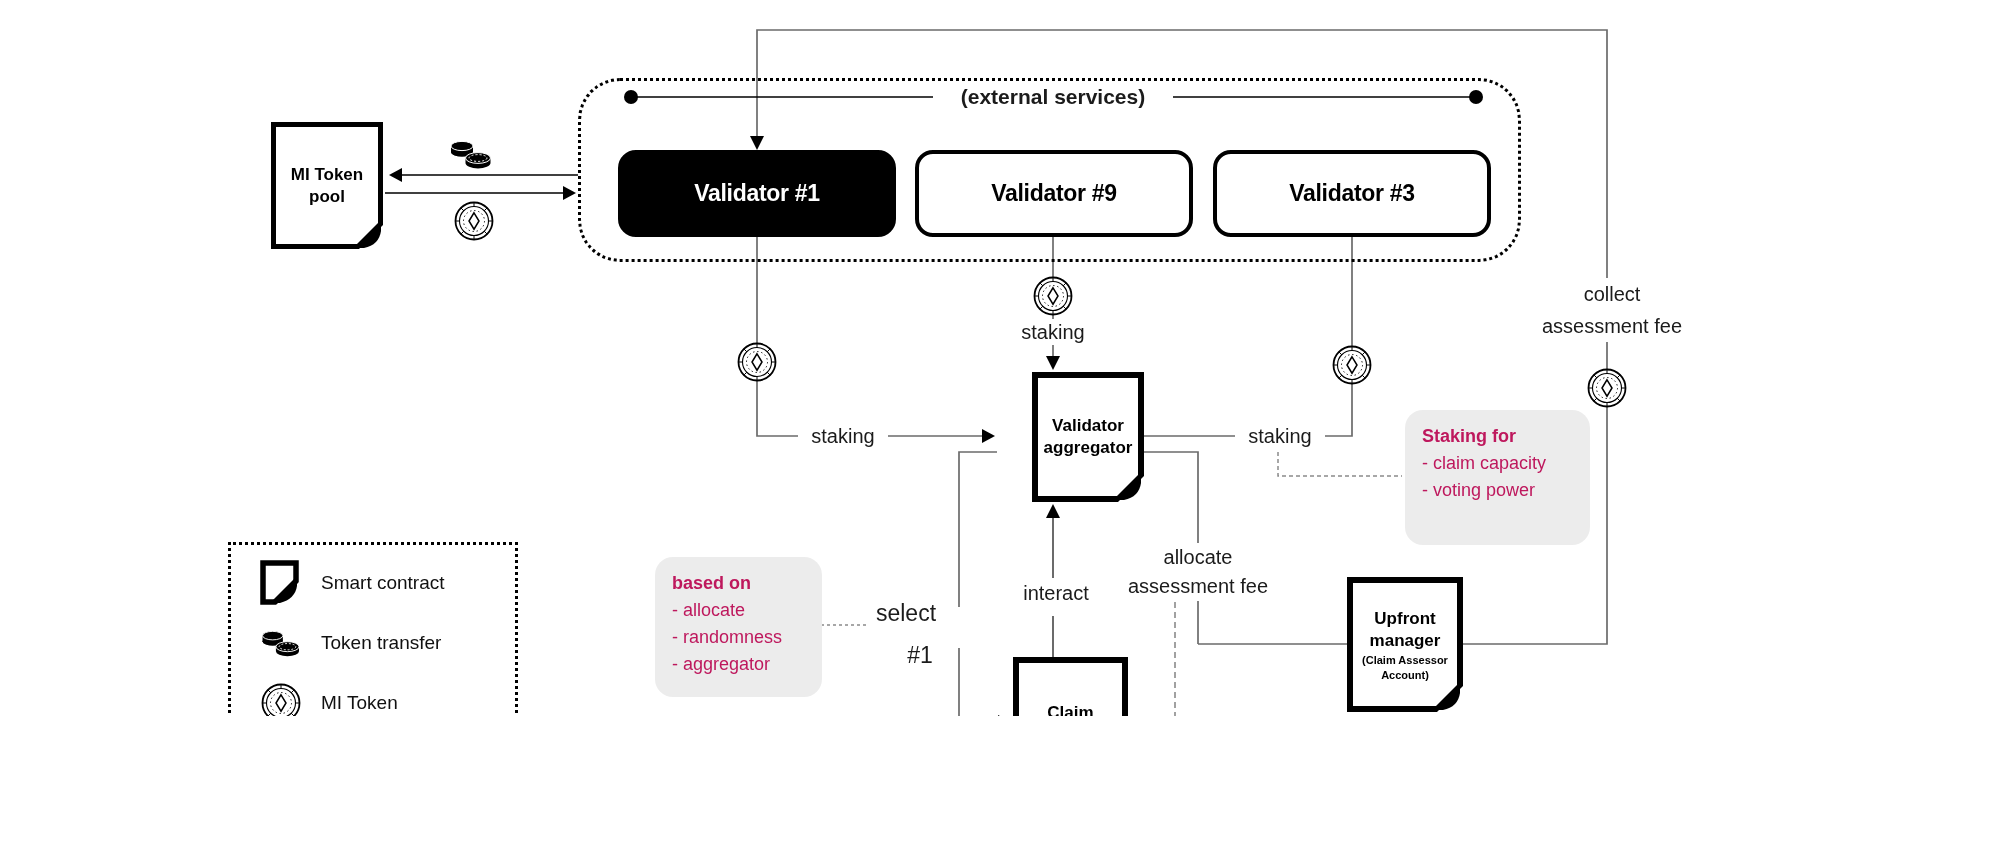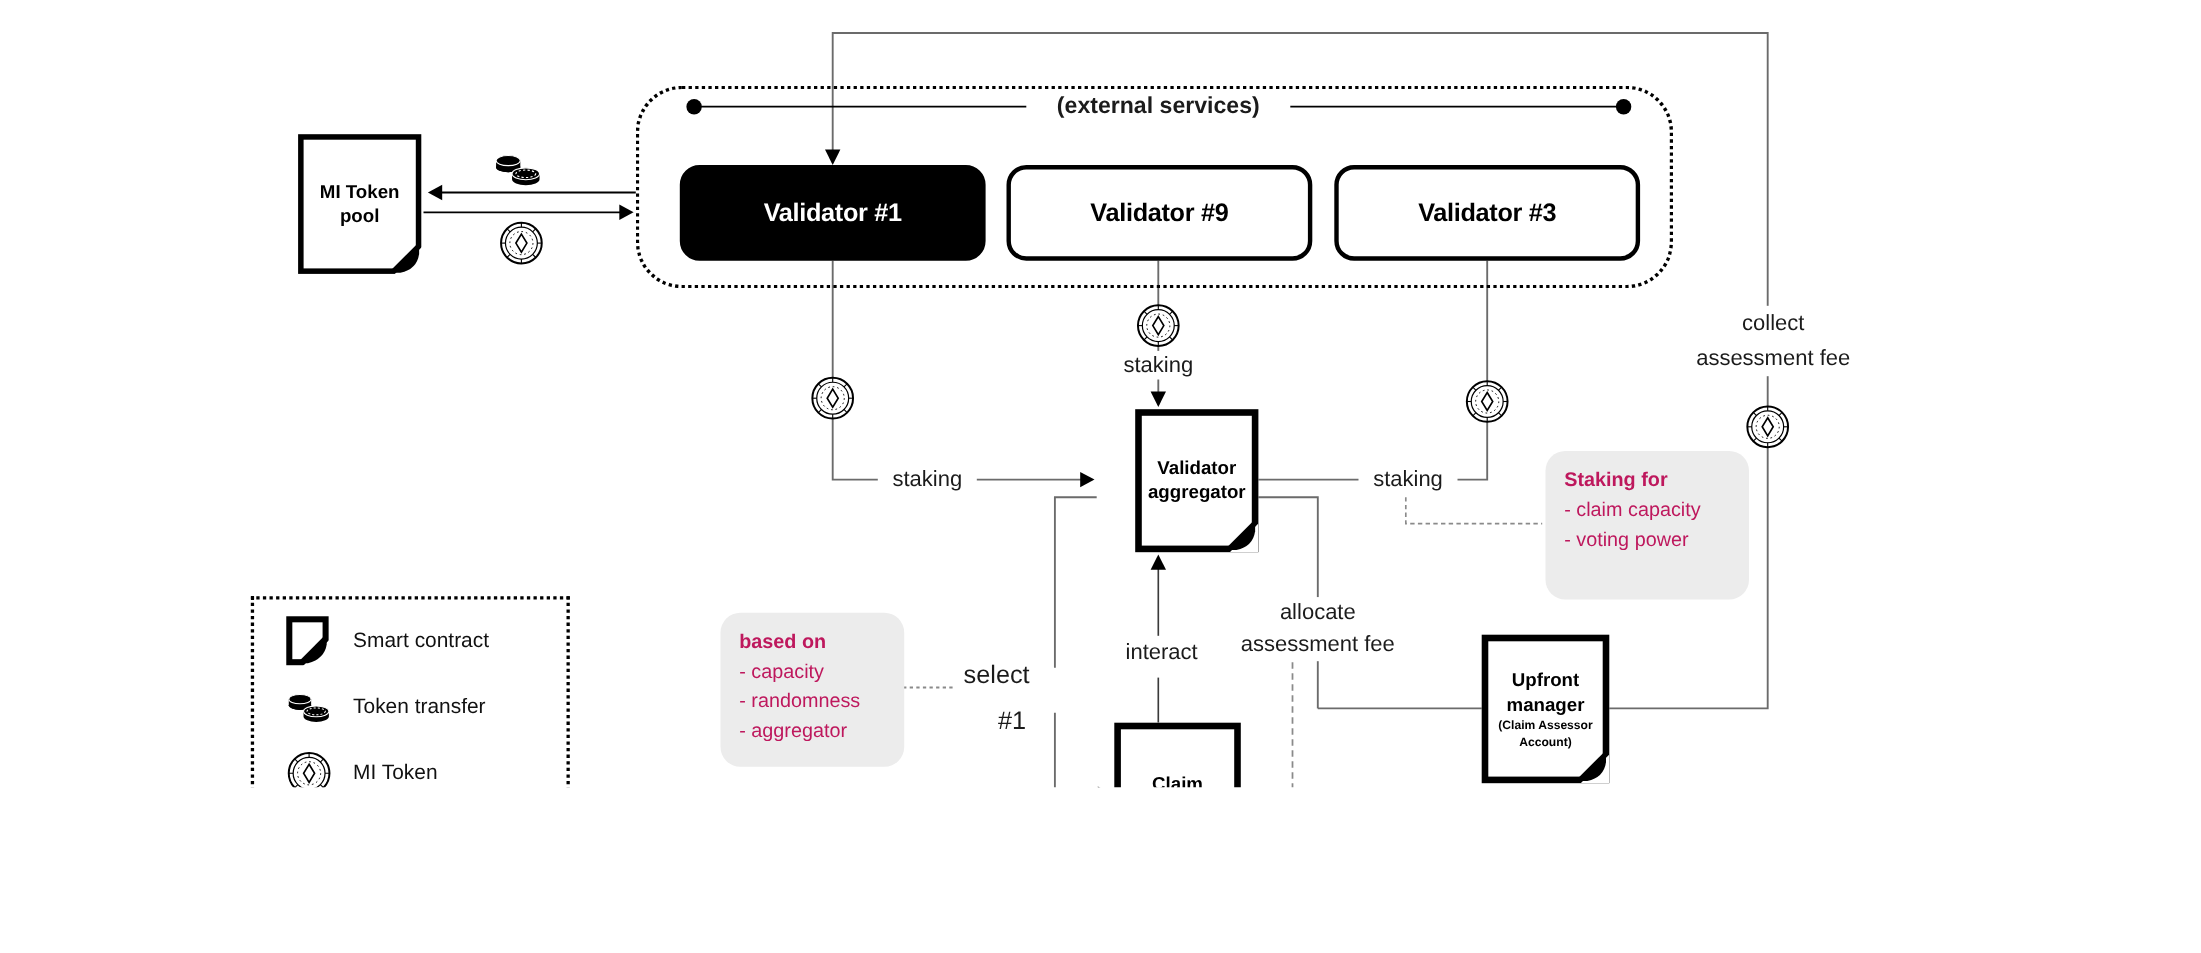--- a/index.html
+++ b/index.html
@@ -227,21 +227,21 @@
     <div>collect</div>
     <div>assessment fee</div>
   </div>
   <div class="elabel lbl-allocate">
     <div>allocate</div>
     <div>assessment fee</div>
   </div>
 
   <div class="note note-based">
     <div class="note-title">based on</div>
-    <div>- capacity</div>
+    <div>- allocate</div>
     <div>- randomness</div>
     <div>- aggregator</div>
   </div>
 
   <div class="note note-stakingfor">
     <div class="note-title">Staking for</div>
     <div>- claim capacity</div>
     <div>- voting power</div>
   </div>
 

